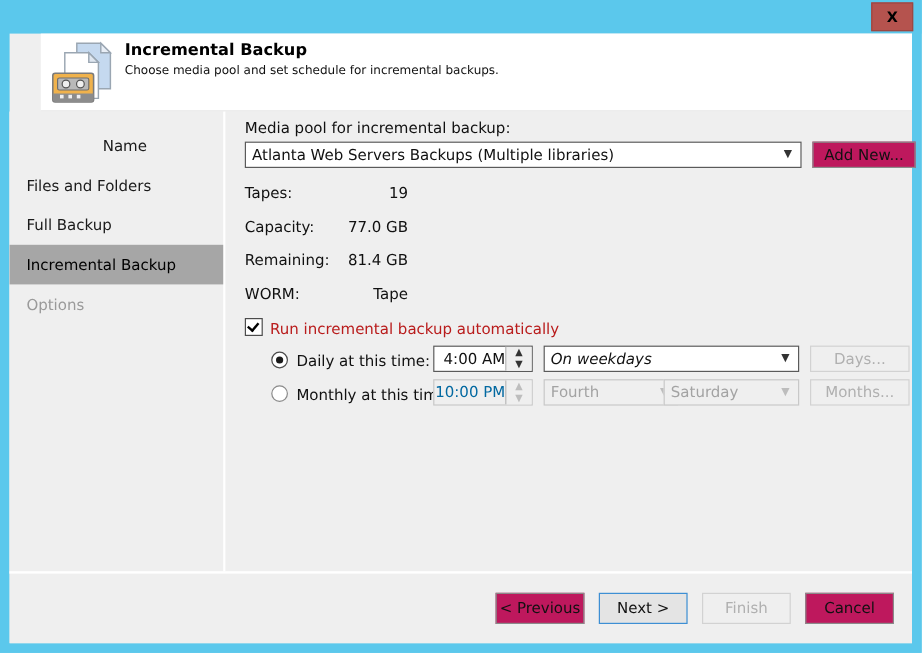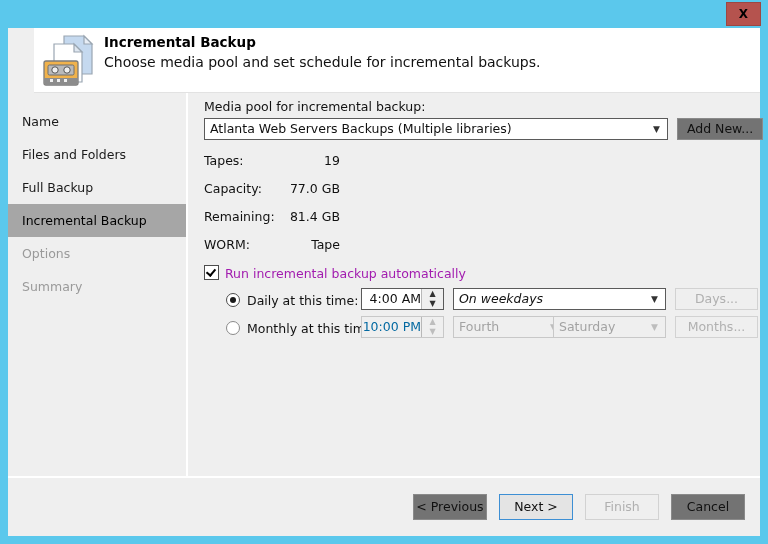--- a/index.html
+++ b/index.html
@@ -82,21 +82,21 @@
     left: 70px;
     top: 6px;
     font-size: 13.5px;
     font-weight: bold;
     color: #000;
   }
   .header-sub {
     position: absolute;
     left: 70px;
     top: 26px;
-    font-size: 14px;
+    font-size: 10px;
     color: #111;
   }
   
   .content {
     position: absolute;
     left: 0;
     top: 65px;
     right: 0;
     bottom: 58px;
     background: #efefef;
@@ -113,21 +113,21 @@
   .nav-item {
     position: relative;
     height: 33px;
     line-height: 33px;
     padding-left: 14px;
     font-size: 12.5px;
     color: #1a1a1a;
     cursor: pointer;
     box-sizing: border-box;
   }
-  .nav-item.first { margin-top: 12px; }
+  .nav-item.first { margin-top: 12px; text-align: center; }
   .nav-item.selected {
     background: #a6a6a6;
     color: #000;
   }
   .nav-item.disabled {
     color: #9a9a9a;
     cursor: default;
   }
   
   .pane {
@@ -170,21 +170,21 @@
     background: #efefef;
     color: #a3a3a3;
     cursor: default;
   }
   .combo.disabled .arrow { color: #bdbdbd; }
 
   .btn {
     position: absolute;
     box-sizing: border-box;
     border: 1px solid #8a8a8a;
-    background: #737373;
+    background: #be185d;
     font-size: 12.5px;
     color: #111;
     text-align: center;
     cursor: pointer;
   }
   .btn.disabled {
     border: 1px solid #d2d2d2;
     background: #efefef;
     color: #b0b0b0;
     cursor: default;
@@ -203,21 +203,21 @@
     position: absolute;
     font-size: 12.5px;
     color: #111;
     text-align: right;
     width: 62px;
   }
   
   .checkbox-row {
     position: absolute;
     font-size: 12.5px;
-    color: #a21caf;
+    color: #b91c1c;
     cursor: pointer;
   }
   .cbox {
     display: inline-block;
     width: 13px;
     height: 13px;
     border: 1px solid #4c4c4c;
     background: #fff;
     vertical-align: -2px;
     margin-right: 6px;
@@ -354,21 +354,20 @@
     </div>
 
     <div class="content">
 
       <div class="sidebar">
         <div class="nav-item first">Name</div>
         <div class="nav-item">Files and Folders</div>
         <div class="nav-item">Full Backup</div>
         <div class="nav-item selected">Incremental Backup</div>
         <div class="nav-item disabled">Options</div>
-        <div class="nav-item disabled">Summary</div>
       </div>
 
       <div class="pane">
 
         <div class="field-label" style="left:16px; top:6px;">Media pool for incremental backup:</div>
 
         <div class="combo" style="left:16px; top:25px; width:464px;">
           <span>Atlanta Web Servers Backups (Multiple libraries)</span>
           <span class="arrow">▼</span>
         </div>

